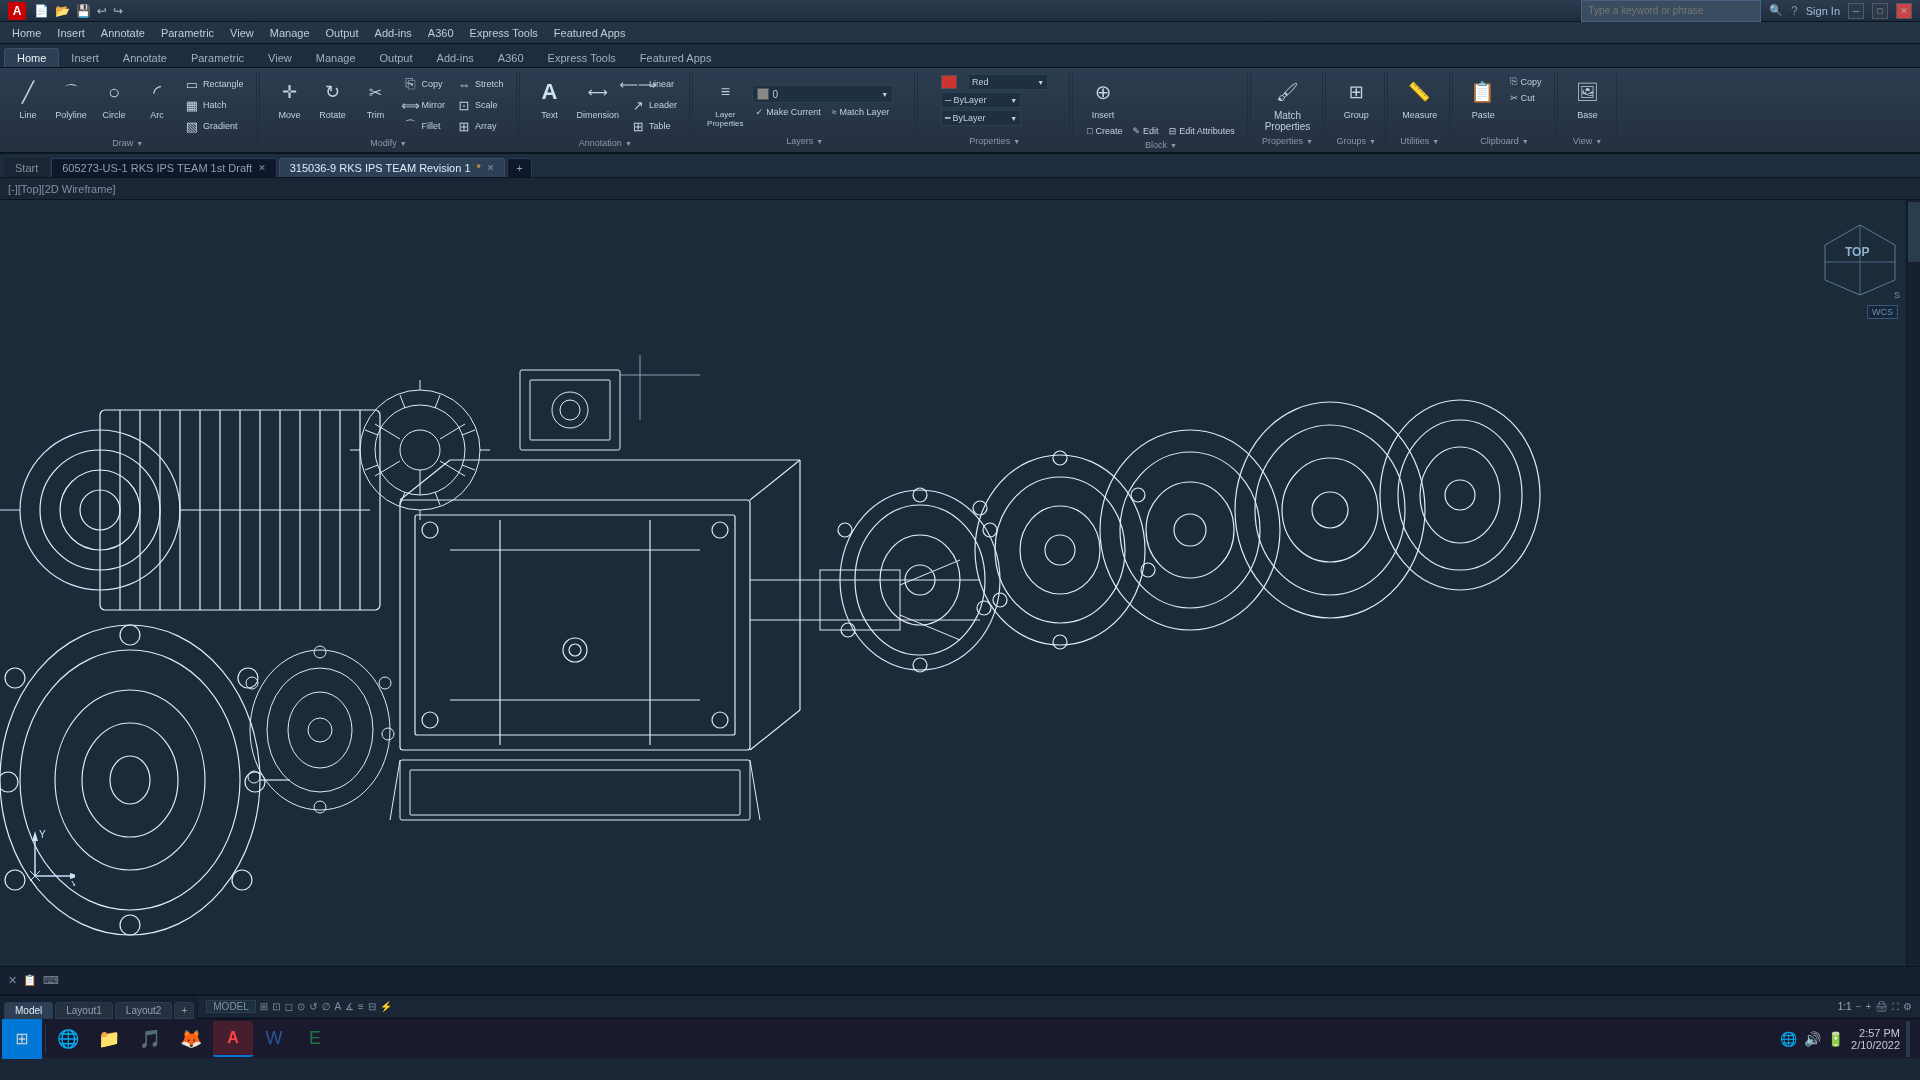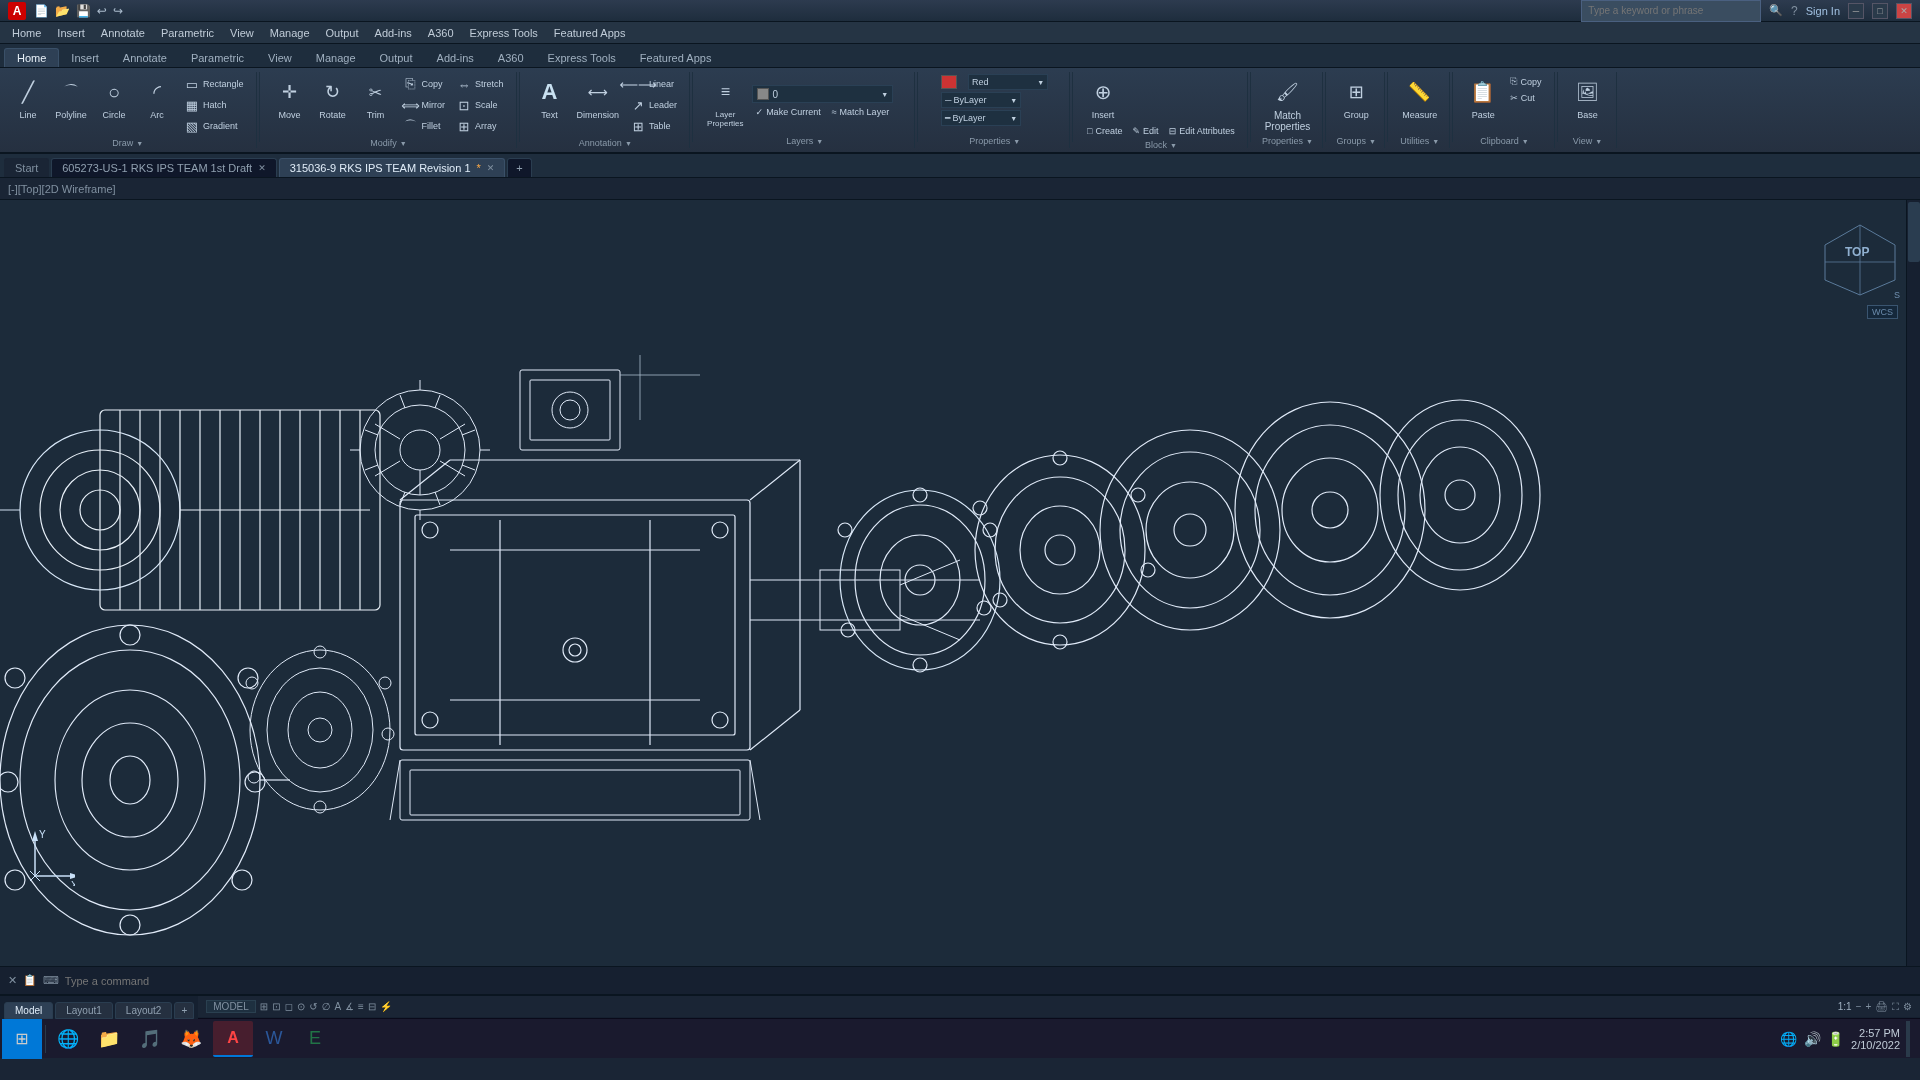--- a/index.html
+++ b/index.html
@@ -940,21 +940,20 @@
   <div style="position:absolute;right:0;top:0;width:14px;height:100%;background:#162030;border-left:1px solid #0a1520;">
     <div style="width:12px;height:60px;background:#2a3d50;margin:2px auto;border-radius:2px;cursor:pointer;"></div>
   </div>
 
 </div>
 
 <div id="command-line">
   <span style="color:#8090a0;cursor:pointer;font-size:11px;">✕</span>
   <span style="color:#8090a0;cursor:pointer;font-size:11px;">📋</span>
   <span style="color:#8090a0;cursor:pointer;font-size:11px;">⌨</span>
-  <input id="command-input" type="text" style="flex: 1 1 0%; background: transparent; border: none; outline: none; color: rgb(192, 208, 224); font-size: 11px;" placeholder="Type a command">
 </div>
 
 <div style="display:flex;align-items:stretch;background:#152030;height:24px;border-top:1px solid #0a1520;">
   <div id="layout-tabs" style="display:flex;align-items:flex-end;padding:2px 4px 0;gap:2px;">
     <div class="layout-tab active">Model</div>
     <div class="layout-tab">Layout1</div>
     <div class="layout-tab">Layout2</div>
     <div class="layout-tab" style="padding:2px 6px;">+</div>
   </div>
   <div id="status-bar" style="flex:1;display:flex;align-items:center;padding:0 8px;gap:4px;font-size:10px;">

